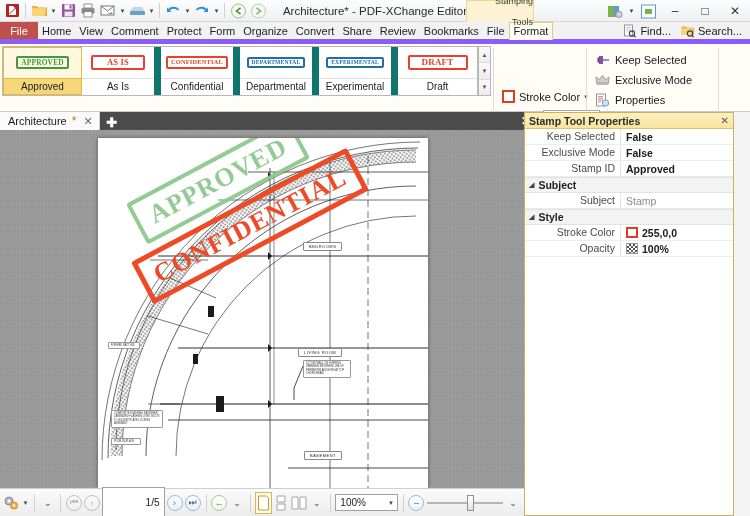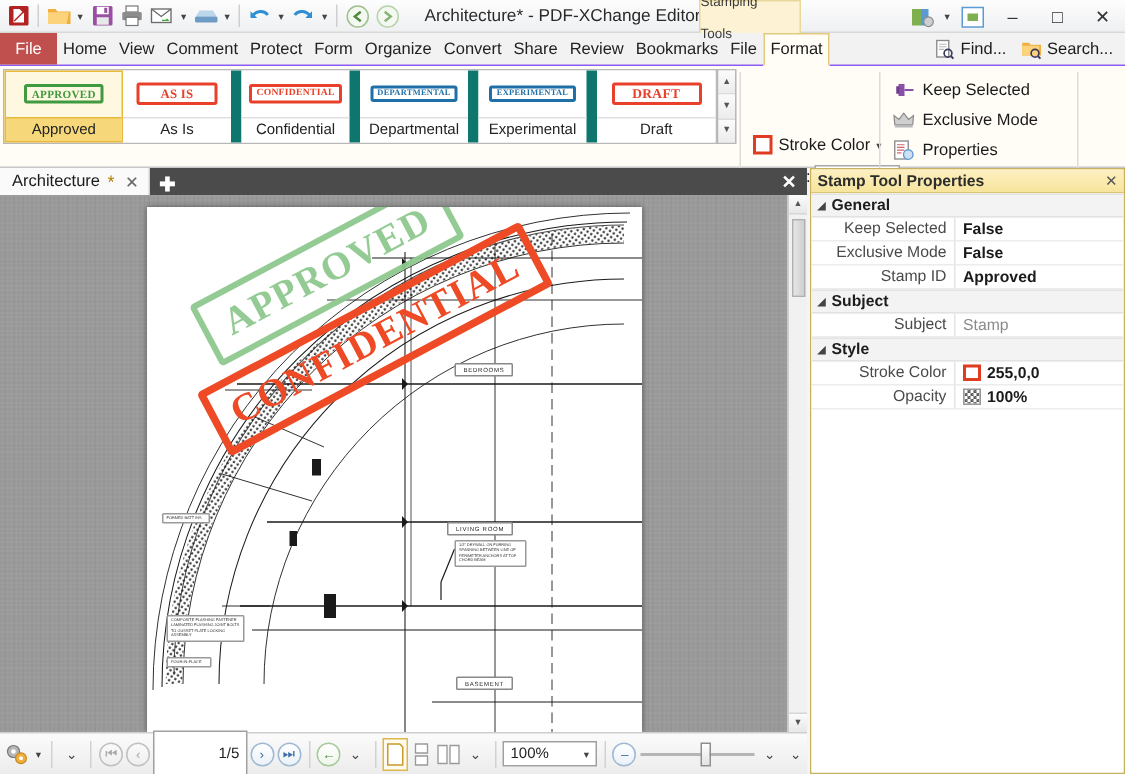--- a/index.html
+++ b/index.html
@@ -38,30 +38,30 @@
   }
   .win-ctrl { position: absolute; right: 0; top: 0; height: 22px; display: flex; align-items: center; }
   .wbtn { width: 30px; height: 22px; display: flex; align-items: center; justify-content: center;
           color: #333; font-size: 12px; }
   .extra-btn { width: 24px; height: 20px; display:flex; align-items:center; justify-content:center; }
 
   
   .ctx-group {
     position: absolute; left: 466px; top: 0px; width: 68px; height: 22px;
     background: #fdf3d4; border: 1px solid #e8d89a; border-bottom: none;
-    display: flex; flex-direction: column; align-items: flex-start; justify-content: center;
+    display: flex; flex-direction: column; align-items: flex-end; justify-content: center;
     line-height: 9px; font-size: 9px; color: #3b3b3b; text-align: center;
     z-index: 6;
     gap: 12px;
   }
 
   
   .tabbar {
     position: absolute; top: 22px; left: 0; width: 750px; height: 22px;
-    background: #f2f2f2; border-bottom: 1px solid #8b5cf6;
+    background: #f2f2f2; border-bottom: 5px solid #8b5cf6;
     display: flex; align-items: stretch;
   }
   .tab-file {
     width: 38px; background: #c0504d; color: #fff; display: flex;
     align-items: center; justify-content: center; font-size: 11px;
   }
   .tab {
     padding: 0 4px; display: flex; align-items: center; font-size: 11px;
     color: #222; white-space: nowrap;
   }
@@ -269,21 +269,21 @@
   .slider-track { width: 76px; height: 2px; background:#b5b5b5; position:relative; }
   .slider-thumb { position:absolute; left:40px; top:-7px; width:7px; height:16px;
                   background: linear-gradient(#fff,#e2e2e2); border:1px solid #8f8f8f; }
   .pagelayout-btn {
     width: 20px; height: 22px; border: 1px solid #d9b84e; background:#fffaed;
     display:flex; align-items:center; justify-content:center;
   }
 
   
   .rpanel {
-    position: absolute; top: 112px; left: 540px; width: 210px; height: 404px;
+    position: absolute; top: 112px; left: 524px; width: 210px; height: 404px;
     background: #fff; border: 1px solid #c8b15d;
   }
   .rp-title {
     height: 16px; background: linear-gradient(#fdf0c2, #f7e59c);
     border-bottom: 1px solid #d9c375;
     display: flex; align-items: center; padding: 0 4px;
     font-size: 10.5px; font-weight: bold; color: #2d2d2d;
   }
   .rp-title .x { margin-left:auto; font-weight: normal; font-size:10px; color:#555; }
   .rp-body { height: 386px; overflow: hidden; background: #fff; }
@@ -727,24 +727,20 @@
     <div class="sb-btn chev">⌄</div>
   </div>
 
   <div class="rpanel">
     <div class="rp-title">
       <span>Stamp Tool Properties</span>
       <span class="x">✕</span>
     </div>
     <div class="rp-body">
 
-      <div class="rp-group">
-        <span class="tri">◢</span>
-        <span>General</span>
-      </div>
       <div class="rp-row">
         <div class="rp-key">Keep Selected</div>
         <div class="rp-val">False</div>
       </div>
       <div class="rp-row">
         <div class="rp-key">Exclusive Mode</div>
         <div class="rp-val">False</div>
       </div>
       <div class="rp-row">
         <div class="rp-key">Stamp ID</div>

